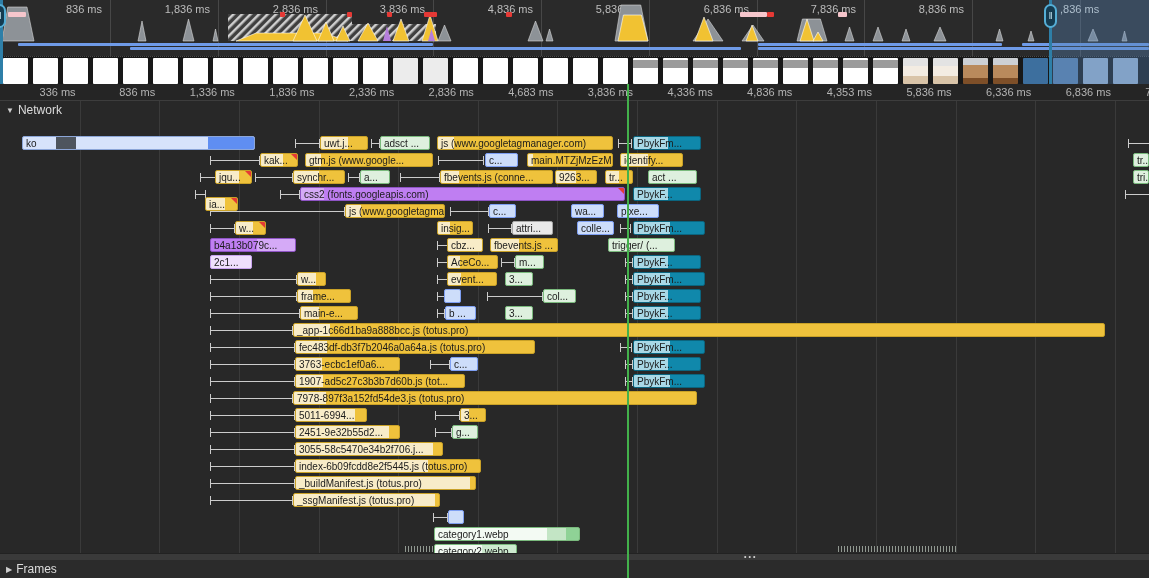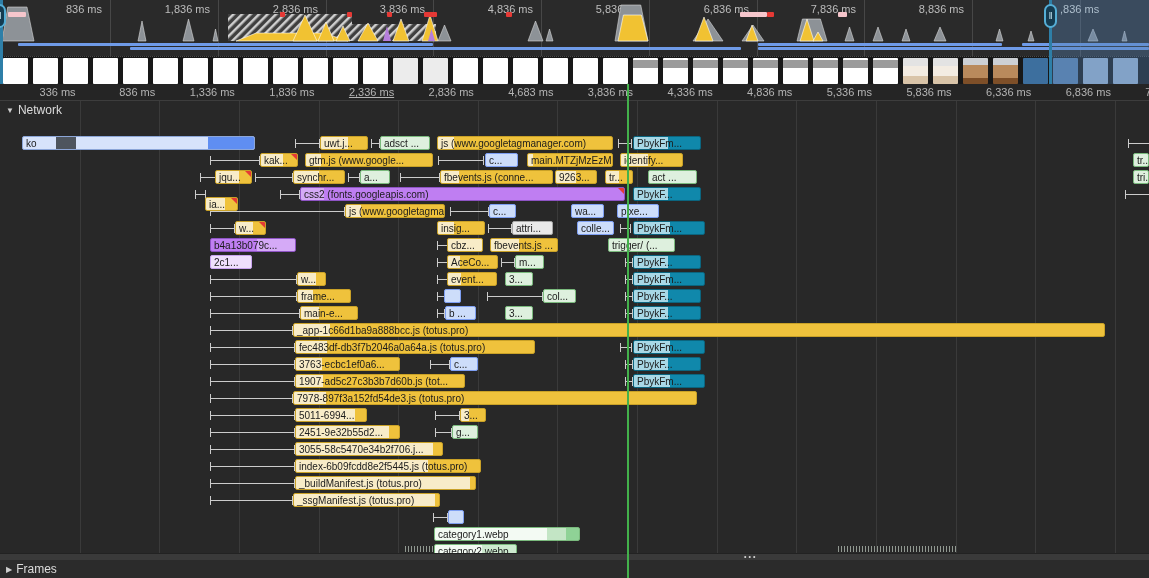--- a/index.html
+++ b/index.html
@@ -199,27 +199,27 @@
       <span class="grip-glyph">‖</span>
     </div>
     <div id="sel-label" style="left: 1060px;">,836 ms</div>
   </div>
 
   <div id="main-ruler">
       <div class="mr-label" style="left: -6.4px;">336 ms</div>
       <div class="mr-label" style="left: 73.24px;">836 ms</div>
       <div class="mr-label" style="left: 152.88px;">1,336 ms</div>
       <div class="mr-label" style="left: 232.52px;">1,836 ms</div>
-      <div class="mr-label" style="left: 312.16px; text-decoration: underline;">2,336 ms</div>
+      <div class="mr-label" style="left: 312.16px;">2,336 ms</div>
       <div class="mr-label" style="left: 391.8px;">2,836 ms</div>
       <div class="mr-label" style="left: 471.44px;">4,683 ms</div>
       <div class="mr-label" style="left: 551.08px;">3,836 ms</div>
       <div class="mr-label" style="left: 630.72px;">4,336 ms</div>
       <div class="mr-label" style="left: 710.36px;">4,836 ms</div>
-      <div class="mr-label" style="left: 790px;">5,336 ms</div>
+      <div class="mr-label" style="left: 790px;">4,353 ms</div>
       <div class="mr-label" style="left: 869.64px;">5,836 ms</div>
       <div class="mr-label" style="left: 949.28px;">6,336 ms</div>
       <div class="mr-label" style="left: 1028.92px;">6,836 ms</div>
       <div class="mr-label" style="left: 1108.56px;">7,336 ms</div>
     </div>
 
   <div id="network">
     <div id="net-grids">
         <div class="ng" style="left: 79.6px; background: rgb(58, 58, 58);"></div>
         <div class="ng" style="left: 159.24px; background: rgb(58, 58, 58);"></div>
@@ -277,21 +277,21 @@
         <div class="bar" style="background: linear-gradient(90deg, rgb(168, 216, 230) 0px, rgb(168, 216, 230) 52%, rgb(16, 136, 171) 52%); border: 1px solid rgb(11, 101, 127); left: 633px; width: 68px; top: 87px;">PbykF...</div>
         <div class="wh" style="left: 1125px; width: 24px; top: 88px;"></div>
         <div class="wh" style="left: 210px; width: 133px; top: 105px;"></div>
         <div class="bar" style="background: linear-gradient(90deg, rgb(248, 236, 200) 0px, rgb(248, 236, 200) 15%, rgb(239, 194, 60) 15%); border: 1px solid rgb(201, 161, 39); left: 345px; width: 100px; top: 104px;">js (www.googletagman...</div>
         <div class="wh" style="left: 450px; width: 37px; top: 105px;"></div>
         <div class="bar" style="background: rgb(205, 221, 250); border: 1px solid rgb(126, 159, 242); left: 489px; width: 27px; top: 104px;">c...</div>
         <div class="bar" style="background: rgb(205, 221, 250); border: 1px solid rgb(126, 159, 242); left: 571px; width: 33px; top: 104px;">wa...</div>
         <div class="bar" style="background: rgb(205, 221, 250); border: 1px solid rgb(126, 159, 242); left: 617px; width: 42px; top: 104px;">pixe...</div>
         <div class="wh" style="left: 210px; width: 23px; top: 122px;"></div>
         <div class="bar" style="background: linear-gradient(90deg, rgb(248, 236, 200) 0px, rgb(248, 236, 200) 60%, rgb(239, 194, 60) 60%); border: 1px solid rgb(201, 161, 39); left: 235px; width: 31px; top: 121px;">w...<span class="corner"></span></div>
-        <div class="bar" style="background: linear-gradient(90deg, rgb(248, 236, 200) 0px, rgb(248, 236, 200) 35%, rgb(239, 194, 60) 35%); border: 1px solid rgb(201, 161, 39); left: 437px; width: 48px; top: 121px;">insig...</div>
+        <div class="bar" style="background: linear-gradient(90deg, rgb(248, 236, 200) 0px, rgb(248, 236, 200) 35%, rgb(239, 194, 60) 35%); border: 1px solid rgb(201, 161, 39); left: 437px; width: 36px; top: 121px;">insig...</div>
         <div class="wh" style="left: 488px; width: 22px; top: 122px;"></div>
         <div class="bar" style="background: rgb(233, 233, 233); border: 1px solid rgb(168, 168, 168); left: 512px; width: 41px; top: 121px;">attri...</div>
         <div class="bar" style="background: rgb(205, 221, 250); border: 1px solid rgb(126, 159, 242); left: 577px; width: 37px; top: 121px;">colle...</div>
         <div class="wh" style="left: 620px; width: 9px; top: 122px;"></div>
         <div class="bar" style="background: linear-gradient(90deg, rgb(168, 216, 230) 0px, rgb(168, 216, 230) 52%, rgb(16, 136, 171) 52%); border: 1px solid rgb(11, 101, 127); left: 633px; width: 72px; top: 121px;">PbykFm...</div>
         <div class="bar" style="background: linear-gradient(90deg, rgb(191, 126, 242) 0px, rgb(191, 126, 242) 55%, rgb(213, 170, 247) 55%); border: 1px solid rgb(142, 84, 196); left: 210px; width: 86px; top: 138px;">b4a13b079c...</div>
         <div class="wh" style="left: 437px; width: 9px; top: 139px;"></div>
         <div class="bar" style="background: rgb(248, 236, 200); border: 1px solid rgb(201, 161, 39); left: 447px; width: 36px; top: 138px;">cbz...</div>
         <div class="bar" style="background: linear-gradient(90deg, rgb(248, 236, 200) 0px, rgb(248, 236, 200) 42%, rgb(239, 194, 60) 42%); border: 1px solid rgb(201, 161, 39); left: 490px; width: 68px; top: 138px;">fbevents.js ...</div>
         <div class="bar" style="background: rgb(222, 240, 222); border: 1px solid rgb(122, 186, 125); left: 608px; width: 67px; top: 138px;">trigger/ (...</div>

